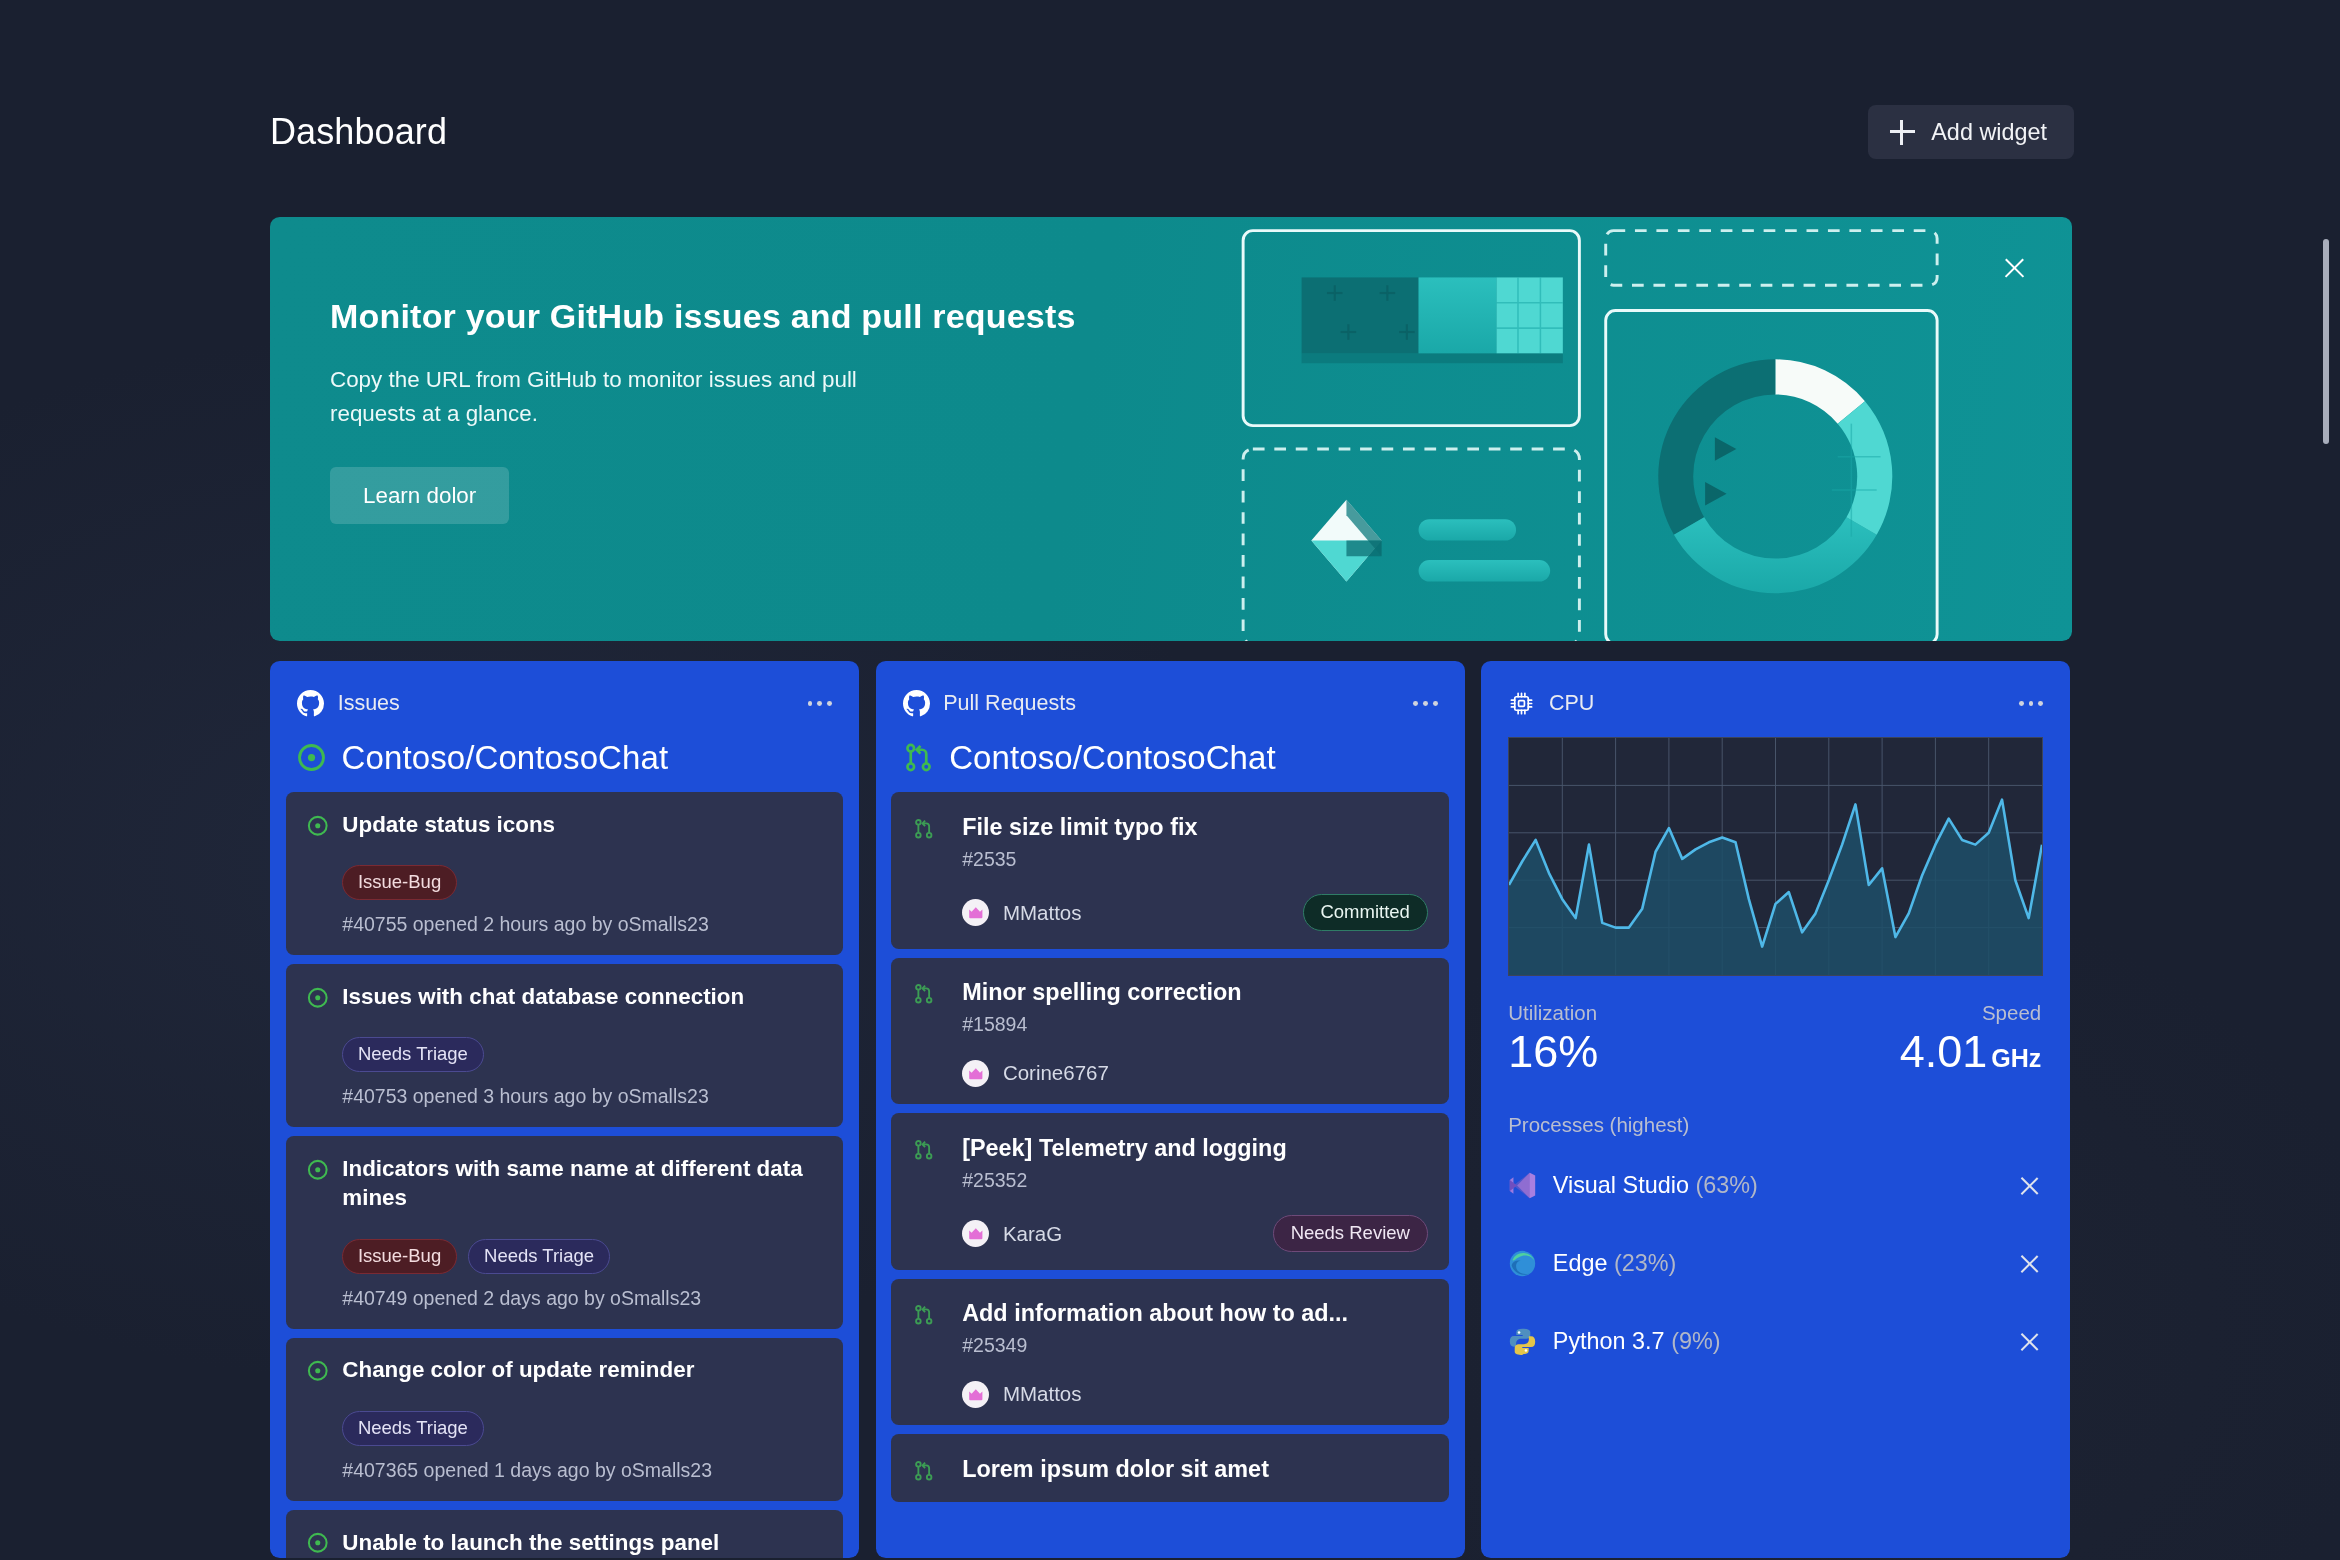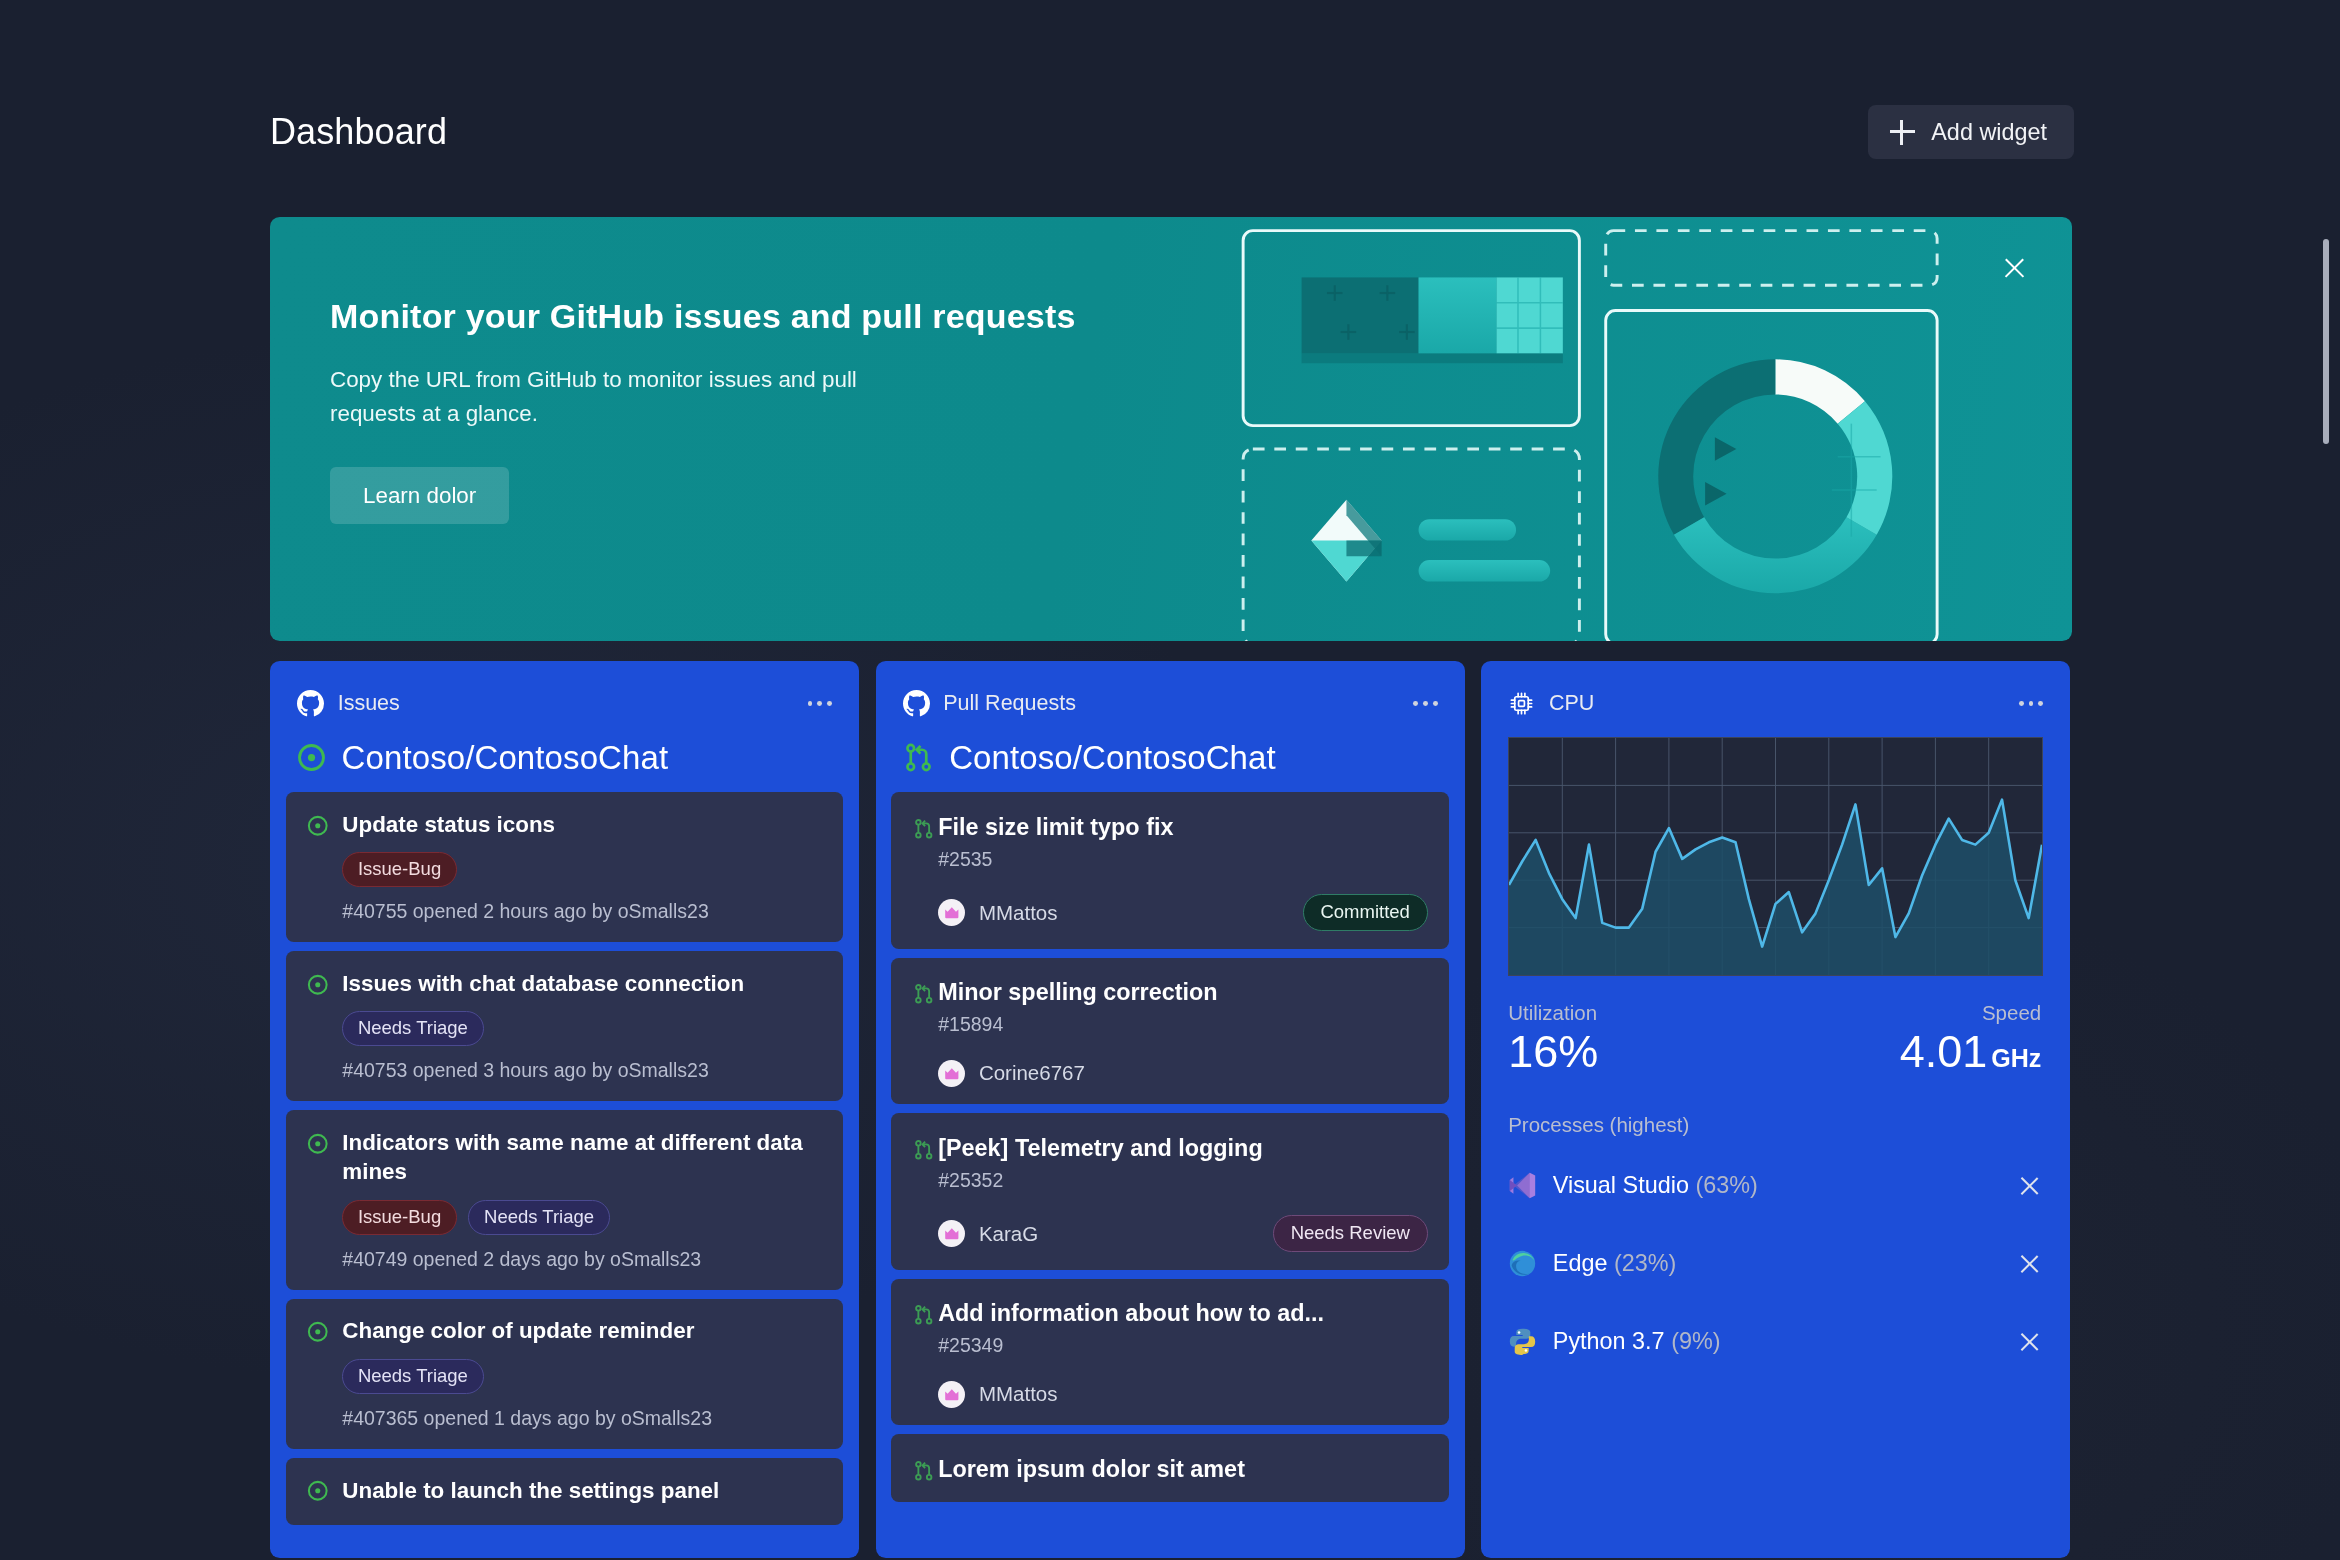--- a/index.html
+++ b/index.html
@@ -107,33 +107,33 @@
   .list { padding: 0 15.6px 0 15.6px; }
   .issue-item {
     background:#2d3350; border-radius:7.8px;
     padding: 17.6px 21.5px 19.5px 21.5px; margin-bottom:8.8px;
     display:flex; gap:13.7px;
   }
   .issue-body { flex:1; min-width:0; }
   .issue-title {
     font-size:22.4px; font-weight:700; color:#ffffff; line-height:1.32;
   }
-  .tags { display:flex; gap:11.7px; margin-top:13px; flex-wrap:wrap; }
+  .tags { display:flex; gap:11.7px; margin-top:26px; flex-wrap:wrap; }
   .tag {
     font-size:18.5px; padding:3.9px 14.6px 5.9px 14.6px; border-radius:19.5px;
     display:inline-block; line-height:1.25;
   }
   .tag.bug    { background:#4d1d24; border:1px solid #7a2a33; color:#f3dcdf; }
   .tag.triage { background:#2b2a5c; border:1px solid #4b4a91; color:#e4e3f6; }
   .issue-meta { font-size:19.5px; color:#b9bed0; margin-top:12.7px; }
 
   .pr-item {
     background:#2d3350; border-radius:7.8px;
     padding: 19.5px 21.5px 17.6px 21.5px; margin-bottom:8.8px;
-    display:flex; gap:4px;
+    display:flex; gap:28px;
   }
   .pr-title { font-size:23.4px; font-weight:700; color:#ffffff; line-height:1.3; }
   .pr-num   { font-size:19.5px; color:#b9bed0; margin-top:5.9px; }
   .pr-foot  { display:flex; align-items:center; margin-top:23.4px; gap:13.7px; }
   .avatar {
     width:27px; height:27px; border-radius:50%; background:#f4f1f6;
     display:flex; align-items:center; justify-content:center; flex:0 0 auto;
   }
   .pr-user { font-size:20.5px; color:#d6dae6; flex:1; }
   .badge {

